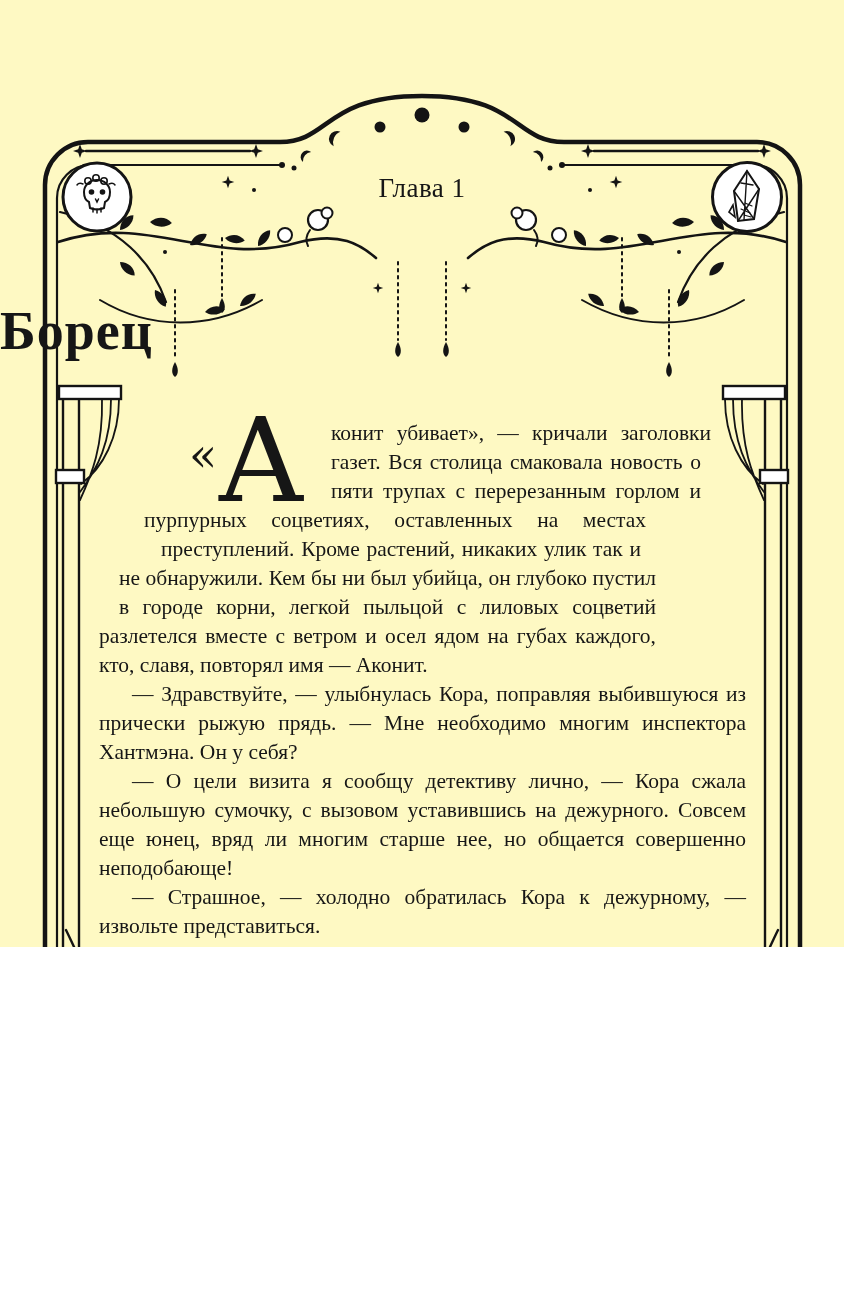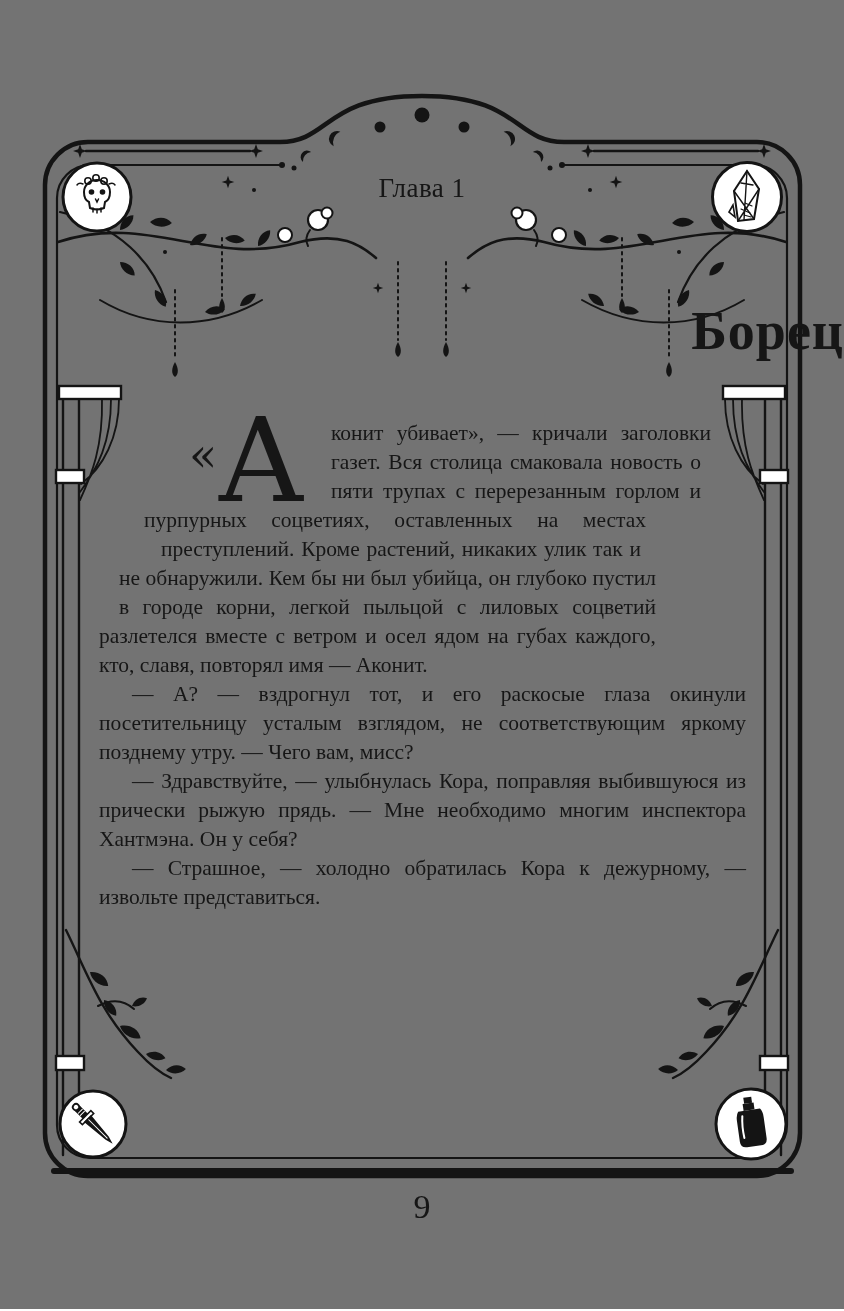--- a/index.html
+++ b/index.html
@@ -1,21 +1,21 @@
 <!DOCTYPE html>
 <html lang="ru"><head>
 <meta charset="utf-8">
 <style>
   html,body{margin:0;padding:0;}
-  .page{position:relative;width:844px;height:1309px;background:#737373;overflow:hidden;
+  .page{position:relative;width:844px;height:947px;background:#fef9c3;overflow:hidden;
         font-family:"Liberation Serif", serif;color:#161616;}
   .frame-svg{position:absolute;left:0;top:0;z-index:1;}
   .chapter{position:absolute;left:0;top:173px;width:844px;text-align:center;z-index:3;
            font-size:27px;letter-spacing:.5px;}
-  .title{position:absolute;left:0;top:300px;width:844px;text-align:right;z-index:3;margin:0;
+  .title{position:absolute;left:0;top:300px;width:844px;text-align:left;z-index:3;margin:0;
          font-size:54px;font-weight:700;letter-spacing:1px;font-family:"Liberation Serif",serif;}
   .body-text{position:absolute;left:99px;top:419px;width:647px;z-index:3;
              font-size:21.5px;line-height:29px;text-align:justify;hyphens:auto;}
   .body-text p{margin:0;text-indent:33px;}
   .body-text p.first{text-indent:0;}
   .dropcap{float:left;width:142px;height:87px;position:relative;}
   .dropcap .q{position:absolute;left:0;top:22px;font-size:46px;font-family:"DejaVu Serif",serif;}
   .dropcap .letter{position:absolute;left:28px;top:-16px;font-size:116px;line-height:1;
                    font-family:"DejaVu Serif",serif;}
   .fl-left{float:left;width:90px;height:176px;margin-top:574px;
@@ -185,19 +185,19 @@
   <div class="body-text">
     <div class="fl-left"></div>
     <div class="fl-right"></div>
 
     <p class="first">
       <span class="dropcap">
           <span class="q">«</span>
           <span class="letter">А</span>
         </span><span>конит убивает», — кричали заголовки газет. Вся столица смаковала новость о пяти трупах с перерезанным горлом и пурпурных соцветиях, оставленных на местах преступлений. Кроме растений, никаких улик так и не обнаружили. Кем бы ни был убийца, он глубоко пустил в городе корни, легкой пыльцой с лиловых соцветий разлетелся вместе с ветром и осел ядом на губах каждого, кто, славя, повторял имя — Аконит.</span>
     </p>
-    <p>— А? — вздрогнул тот, и его раскосые глаза окинули посетительницу усталым взглядом, не соответствующим яркому позднему утру. — Чего вам, мисс?</p>
     <p>— Здравствуйте, — улыбнулась Кора, поправляя выбившуюся из прически рыжую прядь. — Мне необходимо многим инспектора Хантмэна. Он у себя?</p>
+    <p>— О цели визита я сообщу детективу лично, — Кора сжала небольшую сумочку, с вызовом уставившись на дежурного. Совсем еще юнец, вряд ли многим старше нее, но общается совершенно неподобающе!</p>
     <p>— Страшное, — холодно обратилась Кора к дежурному, — извольте представиться.</p>
   </div>
 
   <div class="pageno">9</div>
 </div>
 
 </body></html>

